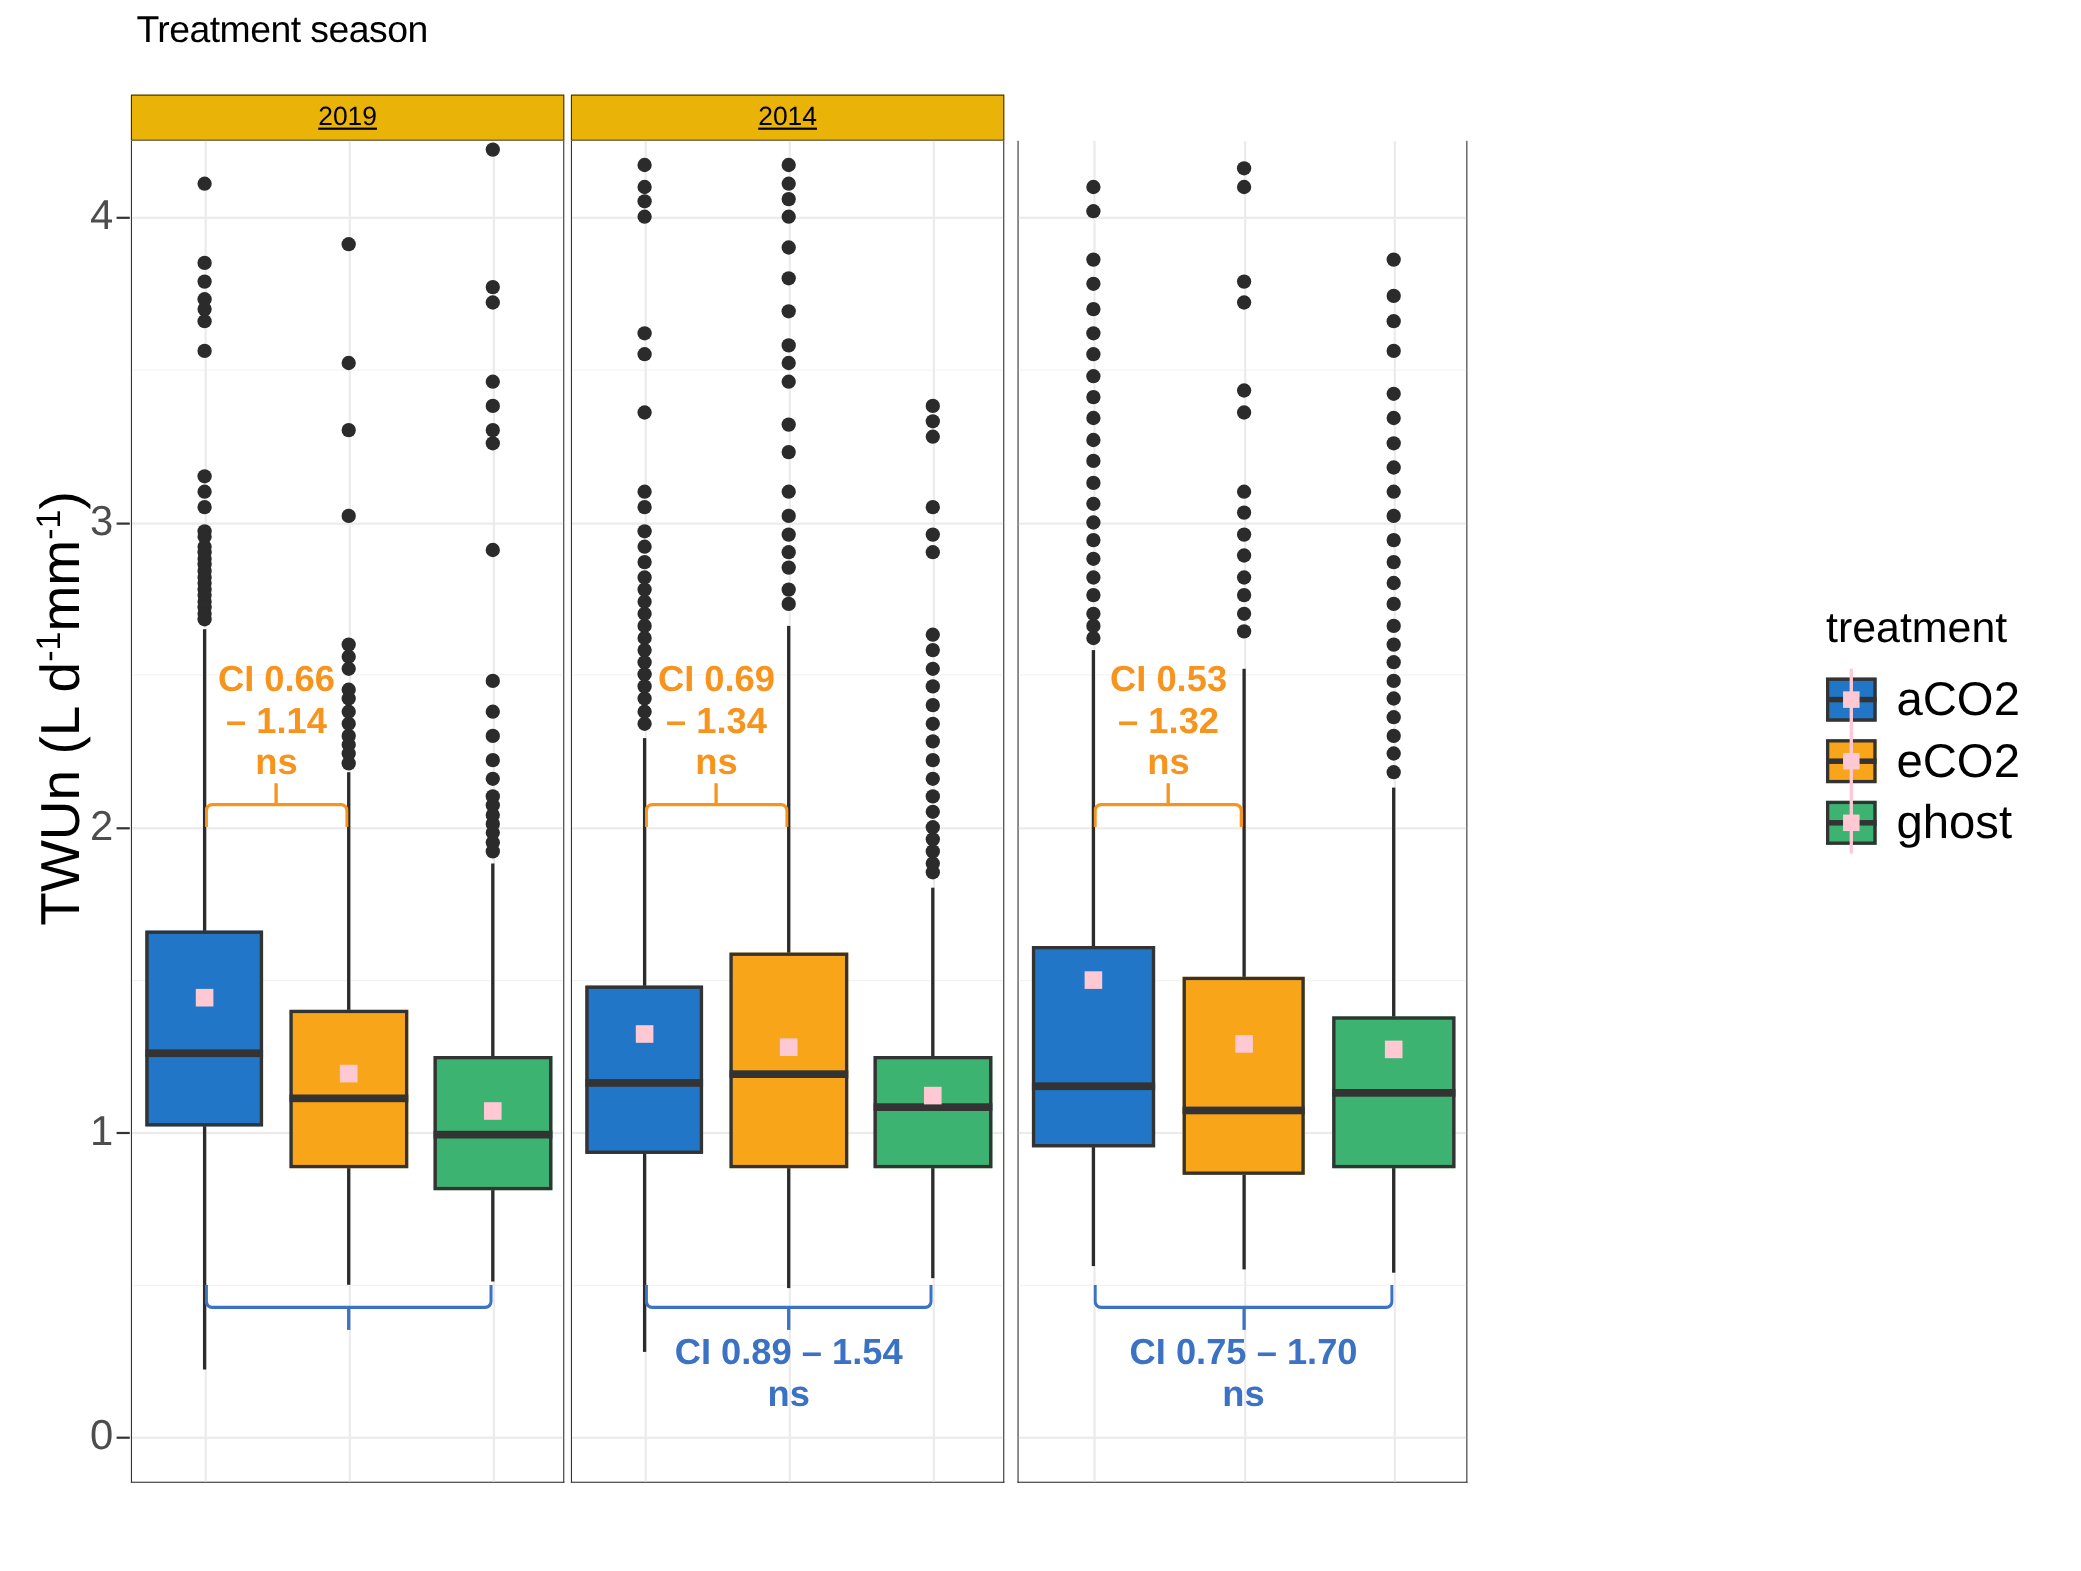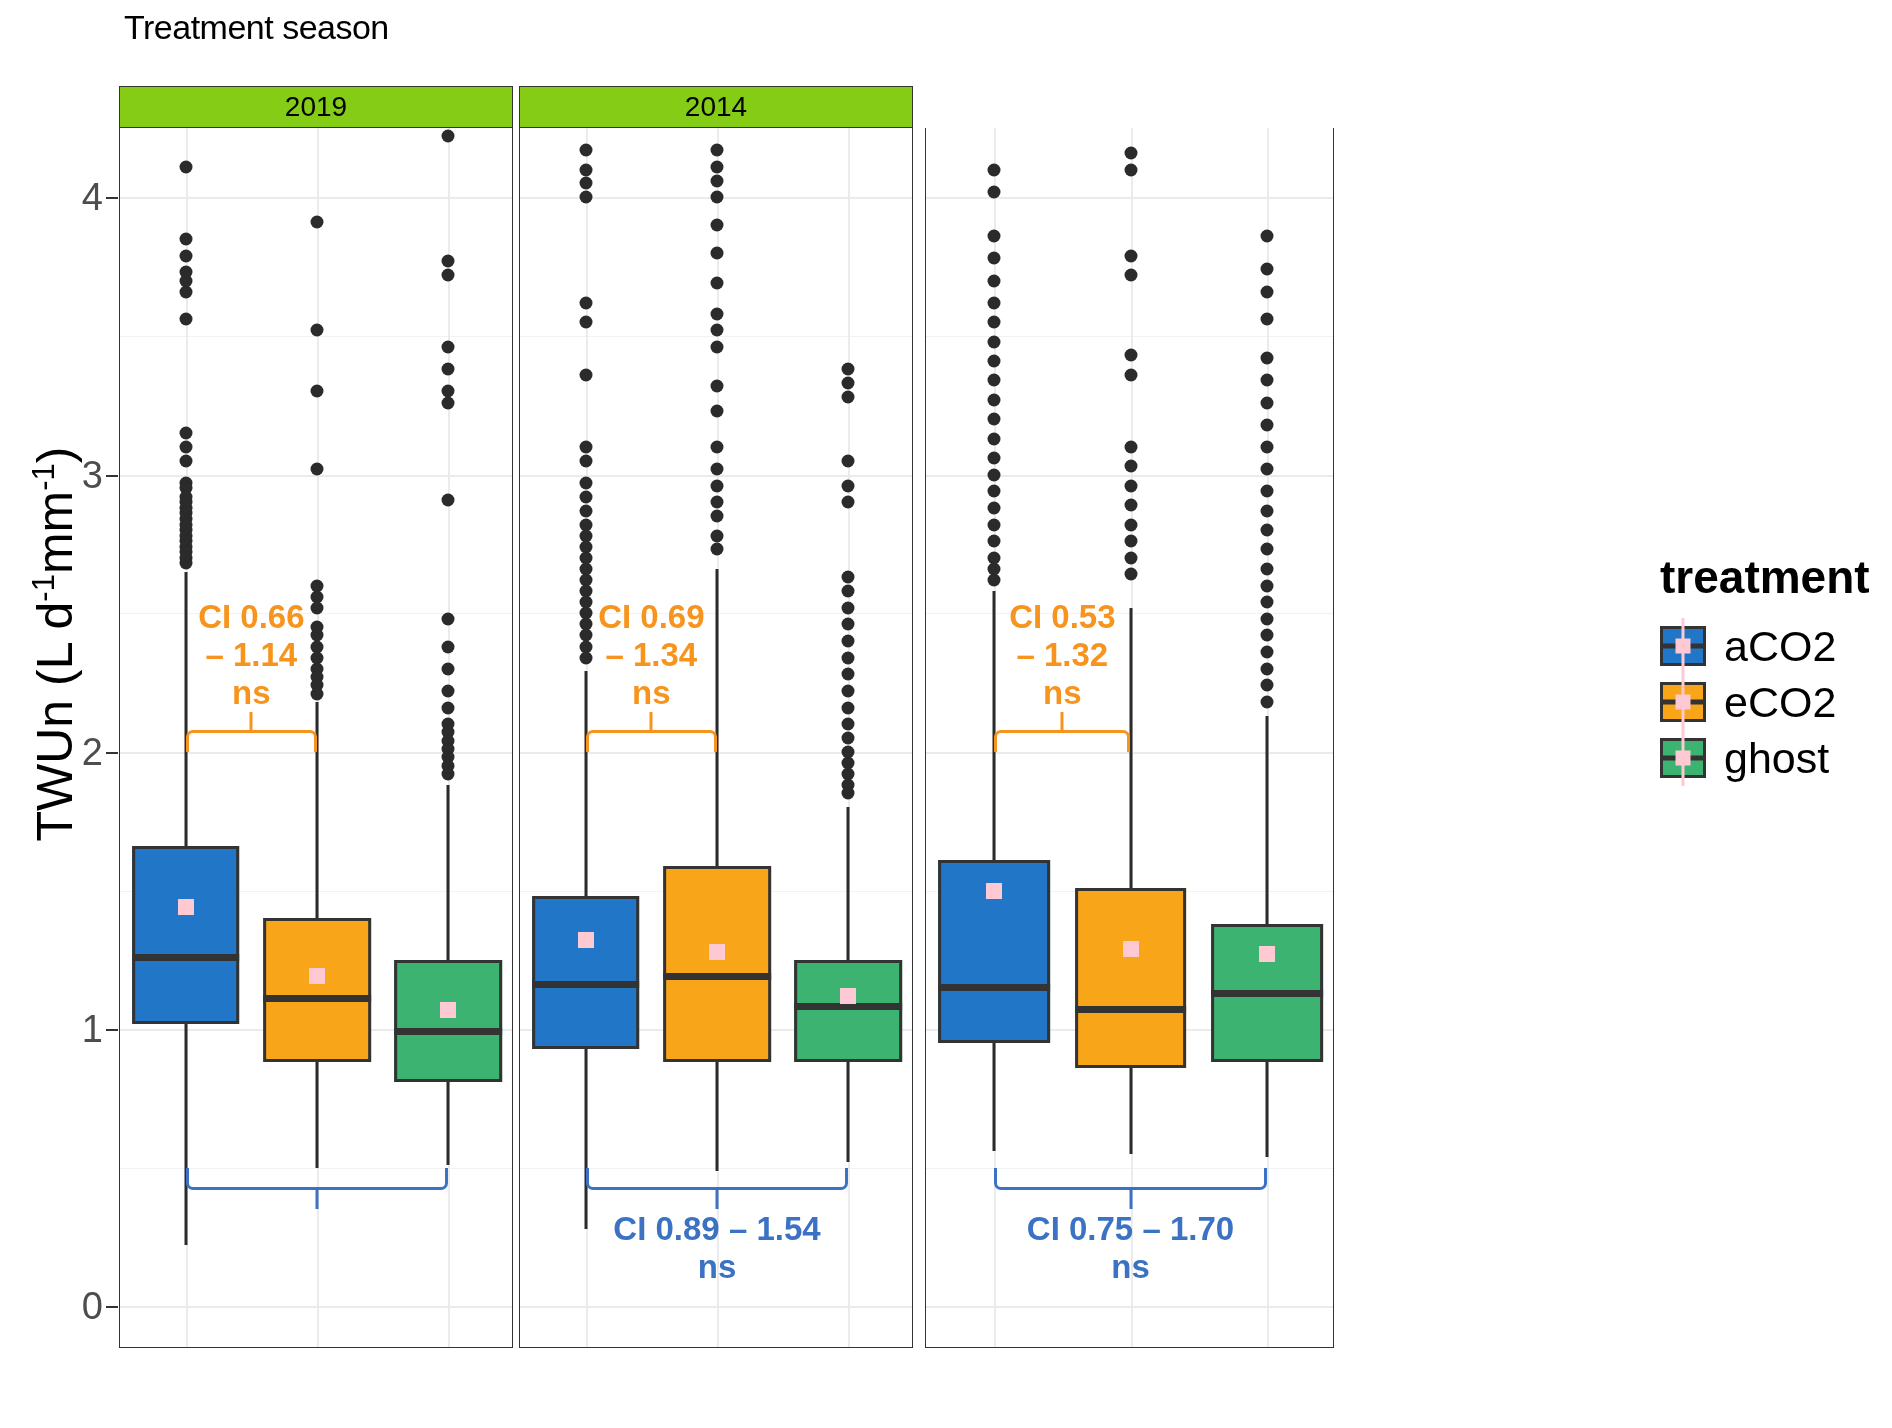--- a/index.html
+++ b/index.html
@@ -72,28 +72,29 @@
     position: absolute;
     top: 86px;
     box-sizing: border-box;
   }
   .panel-strip {
     position: absolute;
     left: 0;
     top: 0;
     right: 0;
     height: 42px;
-    background: #84cc16;
+    background: #eab308;
     border: 1.5px solid #333333;
     box-sizing: border-box;
     display: flex;
     align-items: center;
     justify-content: center;
-    font-size: 28px;
+    font-size: 24px;
     color: #000000;
+    text-decoration: underline;
   }
   .panel-body {
     position: absolute;
     left: 0;
     top: 42px;
     right: 0;
     bottom: 0;
     border: 1.5px solid #333333;
     border-top: none;
     box-sizing: border-box;
@@ -189,25 +190,24 @@
   .annot-blue   { color: #3B72C4; }
 
   
   .legend {
     position: absolute;
     left: 1660px;
     top: 550px;
     width: 230px;
   }
   .legend-title {
-    font-size: 46px;
+    font-size: 39px;
     color: #000000;
     margin-bottom: 14px;
     white-space: nowrap;
-    font-weight: bold;
   }
   .legend-item {
     display: flex;
     align-items: center;
     height: 56px;
   }
   .legend-key {
     position: relative;
     width: 46px;
     height: 40px;

